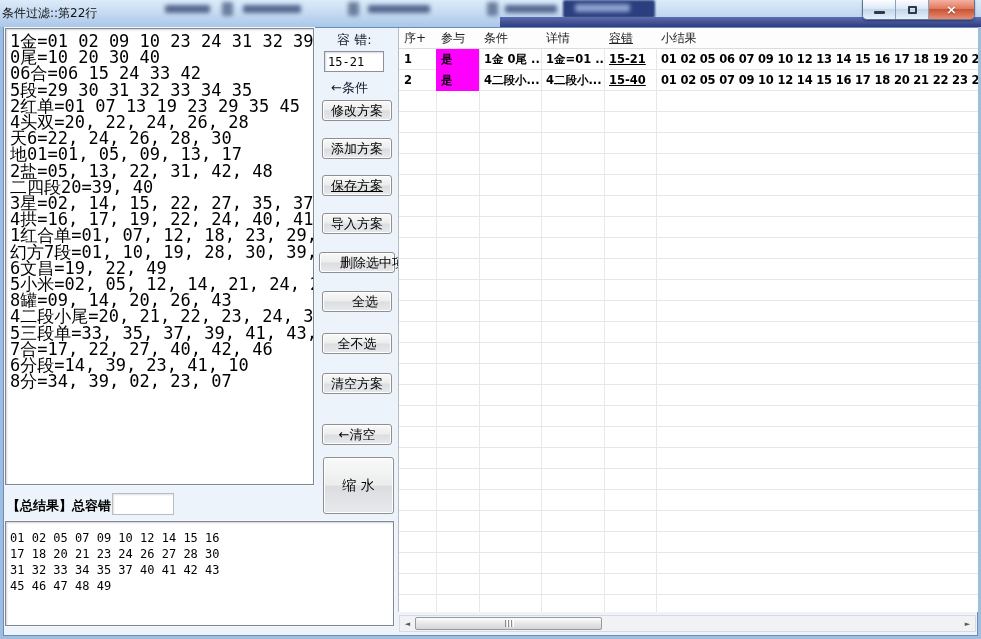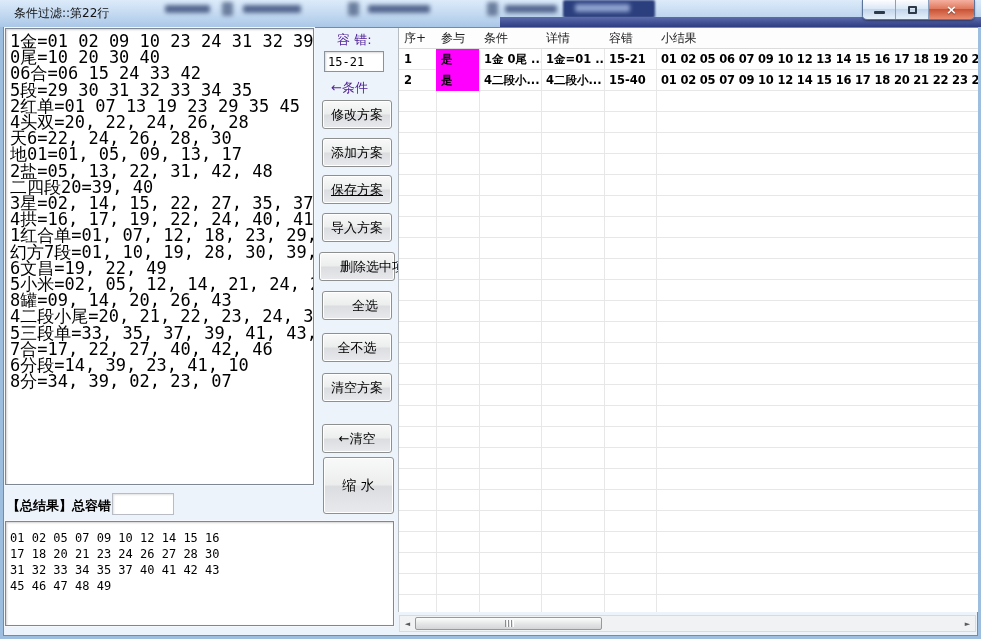--- a/index.html
+++ b/index.html
@@ -9,21 +9,21 @@
   .window { position:absolute; inset:0; }
 
   
   .titlebar { position:absolute; left:0; top:0; width:981px; height:27px;
     background:linear-gradient(#dcebfa 0%, #c2d8f0 55%, #aac7e8 100%); overflow:hidden; }
   .glass-blob { position:absolute; filter:blur(2px); border-radius:2px; }
   .dark-band { position:absolute; left:500px; top:17px; width:481px; height:10px;
     background:linear-gradient(#5b6cab, #2e3c82); filter:blur(0.5px); }
   .dark-box { position:absolute; left:563px; top:0; width:92px; height:18px;
     background:#2b3f7e; filter:blur(1px); border-radius:2px; }
-  .title-text { position:absolute; left:14px; top:5px; font-size:12px; color:#111; }
+  .title-text { position:absolute; left:2px; top:5px; font-size:12px; color:#111; }
 
   .win-controls { position:absolute; right:6px; top:0; height:20px; display:flex;
     border:1px solid #5d749a; border-top:none; border-radius:0 0 5px 5px; overflow:hidden;
     box-shadow:0 1px 2px rgba(0,0,0,.35); }
   .win-btn { width:33px; height:19px; display:flex; align-items:center; justify-content:center;
     background:linear-gradient(#fdfeff, #dbe8f5 45%, #c3d6ec 50%, #e6f0fa);
     border-right:1px solid #8aa0bf; cursor:default; }
   .win-btn.close { width:45px; border-right:none;
     background:linear-gradient(#f5b0a0, #e07a5f 45%, #c95436 50%, #e98b70); }
   .glyph-min { width:11px; height:3px; background:#2f3a48; border-radius:1px; margin-top:6px; }
@@ -34,26 +34,26 @@
   .content { position:absolute; left:3px; right:3px; top:27px; bottom:3px;
     background:#edf3fa; border:1px solid #6b8cba; }
 
   .sunken { background:#fff; border:1px solid #7f8792;
     box-shadow:inset 1px 1px 2px rgba(0,0,0,.18), 0 0 0 1px #f4f8fd; }
 
   .left-textarea { position:absolute; left:5px; top:28px; width:309px; height:457px;
     font-family:"DejaVu Sans Mono", monospace; font-size:17px; line-height:16.2px;
     padding:4px 2px 0 4px; white-space:pre; overflow:hidden; color:#000; }
 
-  .mid-label { position:absolute; font-size:13px; color:#4c1d95; }
+  .mid-label { position:absolute; font-size:13px; color:#0f172a; }
   .tol-input { position:absolute; left:324px; top:51px; width:60px; height:21px;
     font-family:"DejaVu Sans Mono", monospace; font-size:12px; padding:2px 3px; border:1px solid #8a929e;
     box-shadow:inset 1px 1px 2px rgba(0,0,0,.15); }
 
-  .btn { position:absolute; left:322px; width:70px; height:29px; border:1px solid #8e8f8f;
+  .btn { position:absolute; left:322px; width:70px; height:21px; border:1px solid #8e8f8f;
     border-radius:3px; background:linear-gradient(#f9f9f9, #eceded 48%, #dcdde0 52%, #e8e9ec);
     font-size:13px; color:#000; display:flex; align-items:center; justify-content:center;
     box-shadow:inset 0 0 0 1px #fff; cursor:default; white-space:nowrap; }
   .btn-wide { left:319px; width:76px;padding-left:31px; }
   .btn-big { left:323px; top:457px; width:71px; height:57px; font-size:14px; }
 
   .summary-label { position:absolute; left:7px; top:497px; font-size:13px; font-weight:bold; color:#000; }
   .summary-input { position:absolute; left:112px; top:493px; width:62px; height:22px;
     border:1px solid #b8bcc4; box-shadow:inset 1px 1px 2px rgba(0,0,0,.12); font-size:12px; padding:2px; }
   .summary-textarea { position:absolute; left:5px; top:521px; width:389px; height:105px;
@@ -64,21 +64,21 @@
   .table { position:absolute; left:398px; top:28px; width:580px; height:584px;
     background:#fff; border-left:1px solid #b7bcc3; overflow:hidden; }
   .tgrid-h { position:absolute; left:0; top:21px; right:0; bottom:0;
     background:repeating-linear-gradient(to bottom, transparent 0 20px, #e7e7e7 20px 21px); }
   .vline { position:absolute; top:0; width:1px; height:100%; background:#e7e7e7; }
   .thead { position:absolute; left:0; top:0; width:100%; height:21px; display:flex;
     background:#fdfdfd; border-bottom:1px solid #dcdcdc; font-size:12px; color:#222; }
   .th, .td { padding-left:5px; line-height:20px; overflow:hidden; white-space:nowrap; }
   .trow { position:absolute; left:0; width:100%; height:21px; display:flex;
     font-size:11.5px; font-weight:bold; color:#000; }
-  .c0{width:37px;} .c1{width:43px;} .c2{width:62px;} .c3{width:63px;} .c4{width:52px;} .c5{flex:1; letter-spacing:-0.2px;}
+  .c0{width:37px;} .c1{width:43px;} .c2{width:62px;} .c3{width:63px;} .c4{width:52px;text-decoration:underline;} .c5{flex:1; letter-spacing:-0.2px;}
   .magenta { background:#ff00ff; }
 
   
   .hscroll { position:absolute; left:399px; top:615px; width:577px; height:17px;
     background:#f1f2f3; border:1px solid #d9dadb; display:flex; align-items:center; }
   .scroll-arrow { width:15px; height:15px; display:flex; align-items:center; justify-content:center;
     font-size:7px; color:#5a5a5a; }
   .scroll-track { position:relative; flex:1; height:100%; }
   .scroll-thumb { position:absolute; left:0; top:1px; width:187px; height:13px;
     background:linear-gradient(#fdfdfd, #e6e7e8 50%, #d4d5d7); border:1px solid #979a9d; border-radius:2px;

